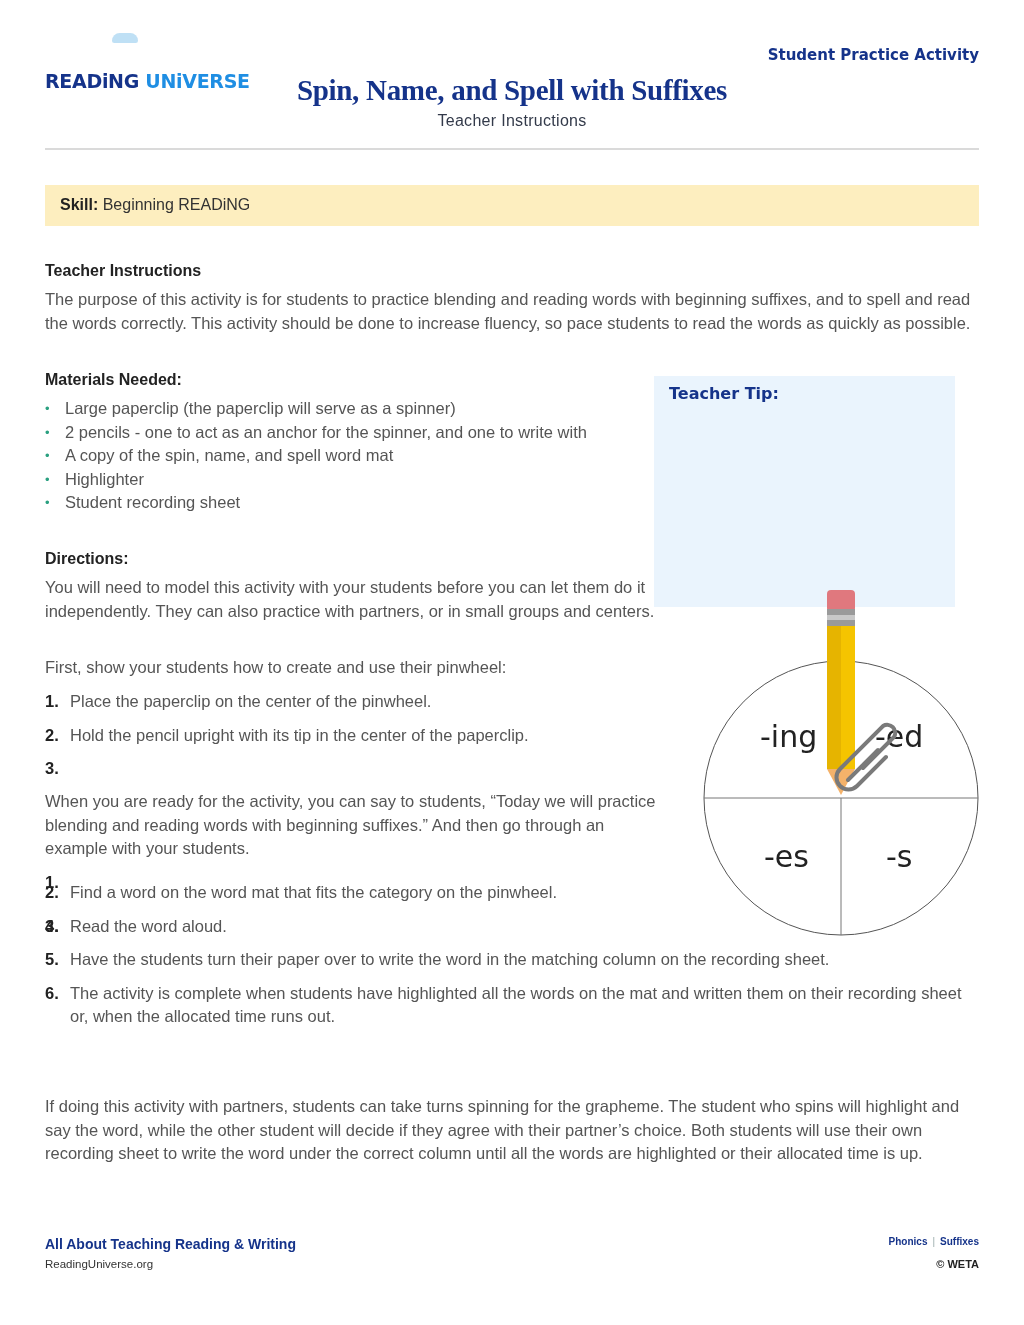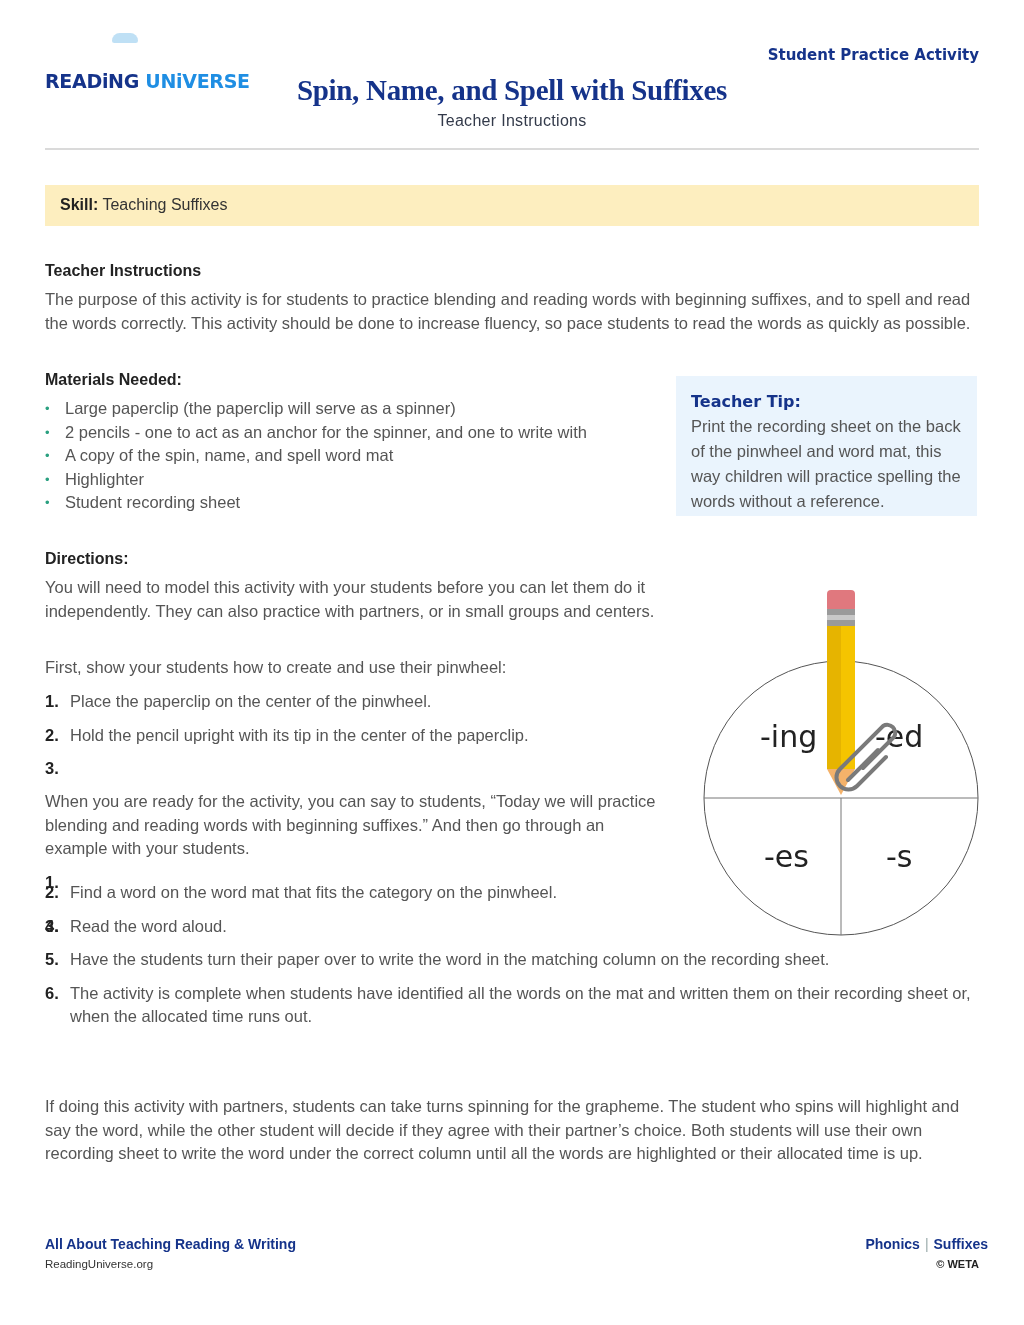--- a/index.html
+++ b/index.html
@@ -73,42 +73,42 @@
     .ol li {
       font-size: 16.5px; line-height: 23.5px; color: #555;
       padding-left: 25px; position: relative; margin-bottom: 10px;
     }
     .ol li .num {
       position: absolute; left: 0; top: 0; font-weight: bold; color: #222;
     }
 
     
     .tip {
-      left: 676px; top: 376px; width: 301px; height: 140px;
-      background: #eaf4fd; padding: 16px 15px;
+      left: 654px; top: 376px; width: 301px; height: 231px;
+      background: #eaf4fd; padding: 8px 15px;
     }
     .tip-title {
       font-family: "DejaVu Sans", sans-serif;
       font-weight: bold; font-size: 16px; color: #15338a; margin-bottom: 3px;
     }
     .tip-body { font-size: 16.5px; line-height: 25px; color: #555; }
 
     
     .spinner { left: 700px; top: 585px; width: 285px; height: 355px; }
     .spinner .lbl { font-size: 30px; fill: #222; font-family: "DejaVu Sans", sans-serif; }
 
     
     .footer-left-title {
       left: 45px; top: 1236px; font-weight: bold; font-size: 14px; color: #15338a;
     }
     .footer-left-url {
       left: 45px; top: 1258px; font-size: 11.5px; color: #333;
     }
     .footer-right-tags {
-      right: 36px; top: 1236px; font-weight: bold; font-size: 14px; color: #15338a;
+      right: 45px; top: 1236px; font-weight: bold; font-size: 10px; color: #15338a;
     }
     .footer-right-tags .sep { color: #9aa; font-weight: normal; margin: 0 5px; }
     .footer-right-copy {
       right: 45px; top: 1258px; font-size: 11px; font-weight: bold; color: #222;
     }
   </style>
 </head>
 <body>
 
 <div class="abs logo-cloud"></div>
@@ -116,59 +116,58 @@
   <span class="reading">READiNG</span>
   <span class="universe">UNiVERSE</span>
 </div>
 <div class="abs header-label">Student Practice Activity</div>
 <div class="abs title">Spin, Name, and Spell with Suffixes</div>
 <div class="abs subtitle">Teacher Instructions</div>
 <div class="abs header-divider"></div>
 
 <div class="abs skill-bar">
   <b>Skill:</b>
-  <span>Teaching Suffixes</span>
+  <span>Beginning READiNG</span>
 </div>
 
 <div class="abs h" style="left:45px; top:262px;">Teacher Instructions</div>
 <div class="abs p" style="left:45px; top:288px; width:934px;">The purpose of this activity is for students to practice blending and reading words with beginning suffixes, and to spell and read the words correctly. This activity should be done to increase fluency, so pace students to read the words as quickly as possible.</div>
 
 <div class="abs h" style="left:45px; top:371px;">Materials Needed:</div>
 <ul class="abs materials">
   <li>Large paperclip (the paperclip will serve as a spinner)</li>
   <li>2 pencils - one to act as an anchor for the spinner, and one to write with</li>
   <li>A copy of the spin, name, and spell word mat</li>
   <li>Highlighter</li>
   <li>Student recording sheet</li>
 </ul>
 
 <div class="abs tip">
   <div class="tip-title">Teacher Tip:</div>
-  <div class="tip-body">Print the recording sheet on the back of the pinwheel and word mat, this way children will practice spelling the words without a reference.</div>
 </div>
 
 <div class="abs h" style="left:45px; top:550px;">Directions:</div>
 <div class="abs p" style="left:45px; top:576px; width:660px;">You will need to model this activity with your students before you can let them do it independently. They can also practice with partners, or in small groups and centers.</div>
 <div class="abs p" style="left:45px; top:656px; width:660px;">First, show your students how to create and use their pinwheel:</div>
 
 <ol class="abs ol" style="left:45px; top:690px; width:660px;">
   <li><span class="num">1.</span><span>Place the paperclip on the center of the pinwheel.</span></li>
   <li><span class="num">2.</span><span>Hold the pencil upright with its tip in the center of the paperclip.</span></li>
   <li><span class="num">3.</span></li>
 </ol>
 
 <div class="abs p" style="left:45px; top:790px; width:620px;">When you are ready for the activity, you can say to students, “Today we will practice blending and reading words with beginning suffixes.” And then go through an example with your students.</div>
 
 <ol class="abs ol" style="left:45px; top:871px; width:930px;">
   <li><span class="num">1.</span></li>
   <li><span class="num">2.</span><span>Find a word on the word mat that fits the category on the pinwheel.</span></li>
   <li><span class="num">3.</span></li>
   <li><span class="num">4.</span><span>Read the word aloud.</span></li>
   <li><span class="num">5.</span><span>Have the students turn their paper over to write the word in the matching column on the recording sheet.</span></li>
-  <li><span class="num">6.</span><span>The activity is complete when students have identified all the words on the mat and written them on their recording sheet or, when the allocated time runs out.</span></li>
+  <li><span class="num">6.</span><span>The activity is complete when students have highlighted all the words on the mat and written them on their recording sheet or, when the allocated time runs out.</span></li>
 </ol>
 
 <div class="abs p" style="left:45px; top:1095px; width:934px;">If doing this activity with partners, students can take turns spinning for the grapheme. The student who spins will highlight and say the word, while the other student will decide if they agree with their partner’s choice. Both students will use their own recording sheet to write the word under the correct column until all the words are highlighted or their allocated time is up.</div>
 
 <svg class="abs spinner" viewBox="0 0 285 355">
   <g>
     <circle cx="141" cy="213" r="137" fill="#ffffff" stroke="#555" stroke-width="1"></circle>
     <line x1="4" y1="213" x2="278" y2="213" stroke="#777" stroke-width="1"></line>
     <line x1="141" y1="213" x2="141" y2="350" stroke="#777" stroke-width="1"></line>
   </g>

